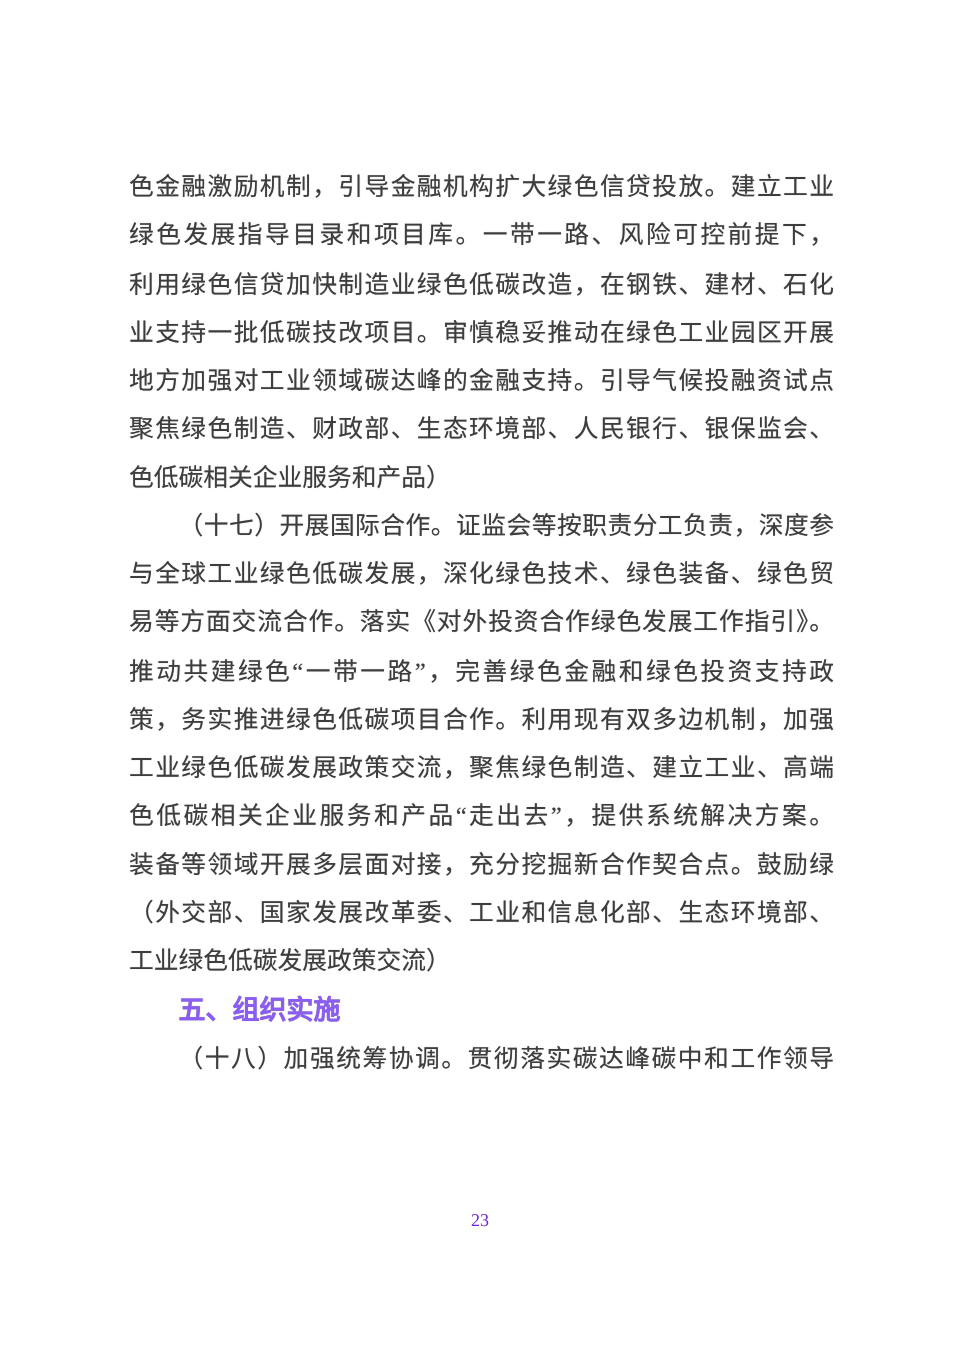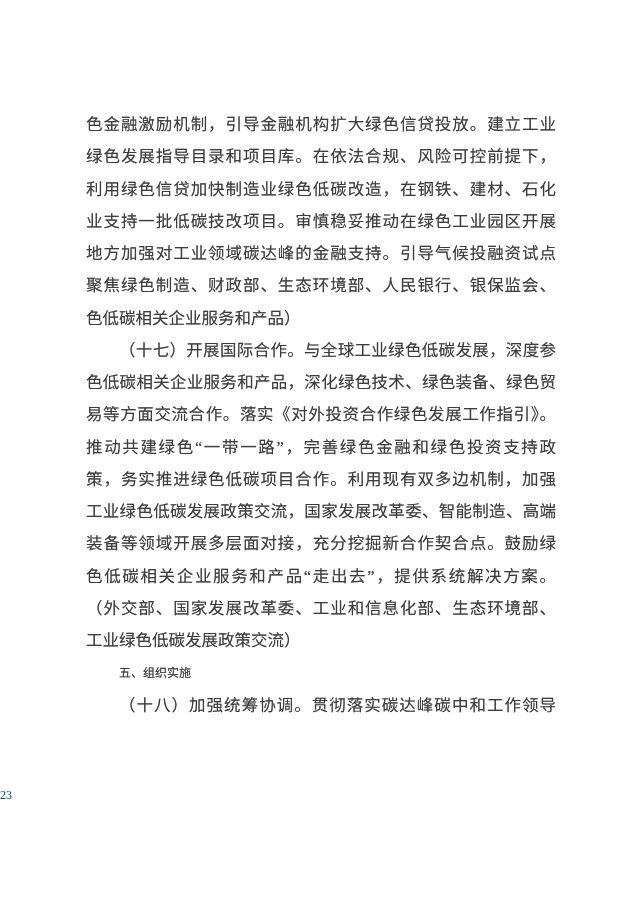--- a/index.html
+++ b/index.html
@@ -36,60 +36,60 @@
     overflow: hidden;
   }
   .line.flush-last {
     text-align-last: left;
   }
   .line.indent {
     text-indent: 33px;
   }
   .line.heading {
     font-family: "Liberation Sans", "DejaVu Sans", sans-serif;
-    font-weight: 400;
-    font-size: 12px;
-    color: #404040;
+    font-weight: 700;
+    font-size: 18px;
+    color: #8b5cf6;
     text-align-last: left;
     text-shadow: 0 0 0.5px rgba(40, 40, 40, 0.6);
   }
   .page-number {
     position: absolute;
-    top: 788px;
+    top: 806px;
     left: 0;
     width: 100%;
-    text-align: left;
+    text-align: center;
     font-size: 12px;
-    color: #0c4a6e;
+    color: #6d28d9;
     font-family: "Liberation Serif", "DejaVu Serif", serif;
   }
 </style>
 </head>
 <body>
 
 <div class="page">
   <div class="text-block">
       <div class="para">
         <div class="line">色金融激励机制，引导金融机构扩大绿色信贷投放。建立工业</div>
-        <div class="line">绿色发展指导目录和项目库。在依法合规、风险可控前提下，</div>
+        <div class="line">绿色发展指导目录和项目库。一带一路、风险可控前提下，</div>
         <div class="line">利用绿色信贷加快制造业绿色低碳改造，在钢铁、建材、石化</div>
         <div class="line">业支持一批低碳技改项目。审慎稳妥推动在绿色工业园区开展</div>
         <div class="line">地方加强对工业领域碳达峰的金融支持。引导气候投融资试点</div>
         <div class="line">聚焦绿色制造、财政部、生态环境部、人民银行、银保监会、</div>
         <div class="line flush-last">色低碳相关企业服务和产品）</div>
       </div>
       <div class="para">
-        <div class="line indent">（十七）开展国际合作。与全球工业绿色低碳发展，深度参</div>
-        <div class="line">色低碳相关企业服务和产品，深化绿色技术、绿色装备、绿色贸</div>
+        <div class="line indent">（十七）开展国际合作。证监会等按职责分工负责，深度参</div>
+        <div class="line">与全球工业绿色低碳发展，深化绿色技术、绿色装备、绿色贸</div>
         <div class="line">易等方面交流合作。落实《对外投资合作绿色发展工作指引》。</div>
         <div class="line">推动共建绿色“一带一路”，完善绿色金融和绿色投资支持政</div>
         <div class="line">策，务实推进绿色低碳项目合作。利用现有双多边机制，加强</div>
-        <div class="line">工业绿色低碳发展政策交流，国家发展改革委、智能制造、高端</div>
+        <div class="line">工业绿色低碳发展政策交流，聚焦绿色制造、建立工业、高端</div>
+        <div class="line">色低碳相关企业服务和产品“走出去”，提供系统解决方案。</div>
         <div class="line">装备等领域开展多层面对接，充分挖掘新合作契合点。鼓励绿</div>
-        <div class="line">色低碳相关企业服务和产品“走出去”，提供系统解决方案。</div>
         <div class="line">（外交部、国家发展改革委、工业和信息化部、生态环境部、</div>
         <div class="line flush-last">工业绿色低碳发展政策交流）</div>
       </div>
       <div class="para">
         <div class="line heading indent flush-last">五、组织实施</div>
       </div>
       <div class="para">
         <div class="line indent">（十八）加强统筹协调。贯彻落实碳达峰碳中和工作领导</div>
       </div>
     </div>

